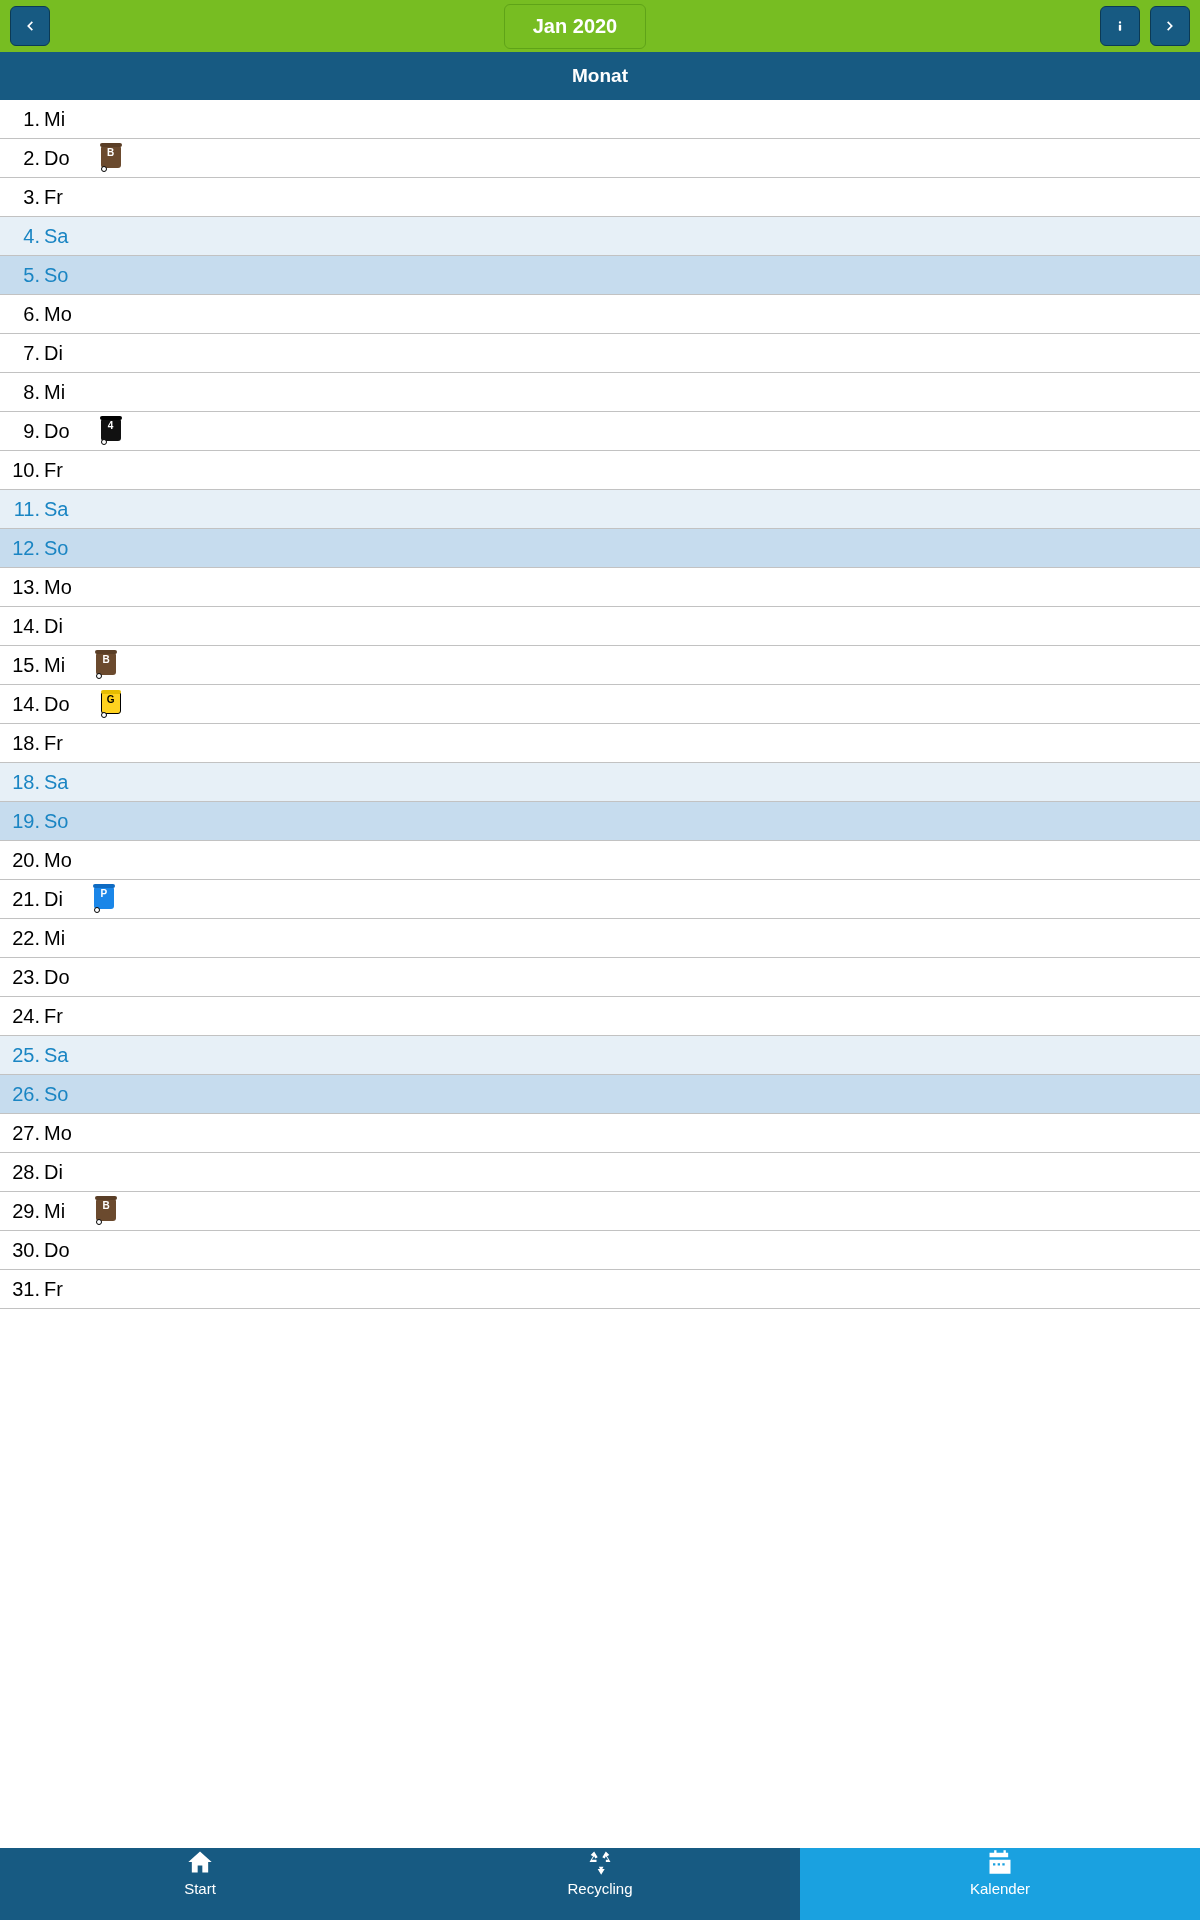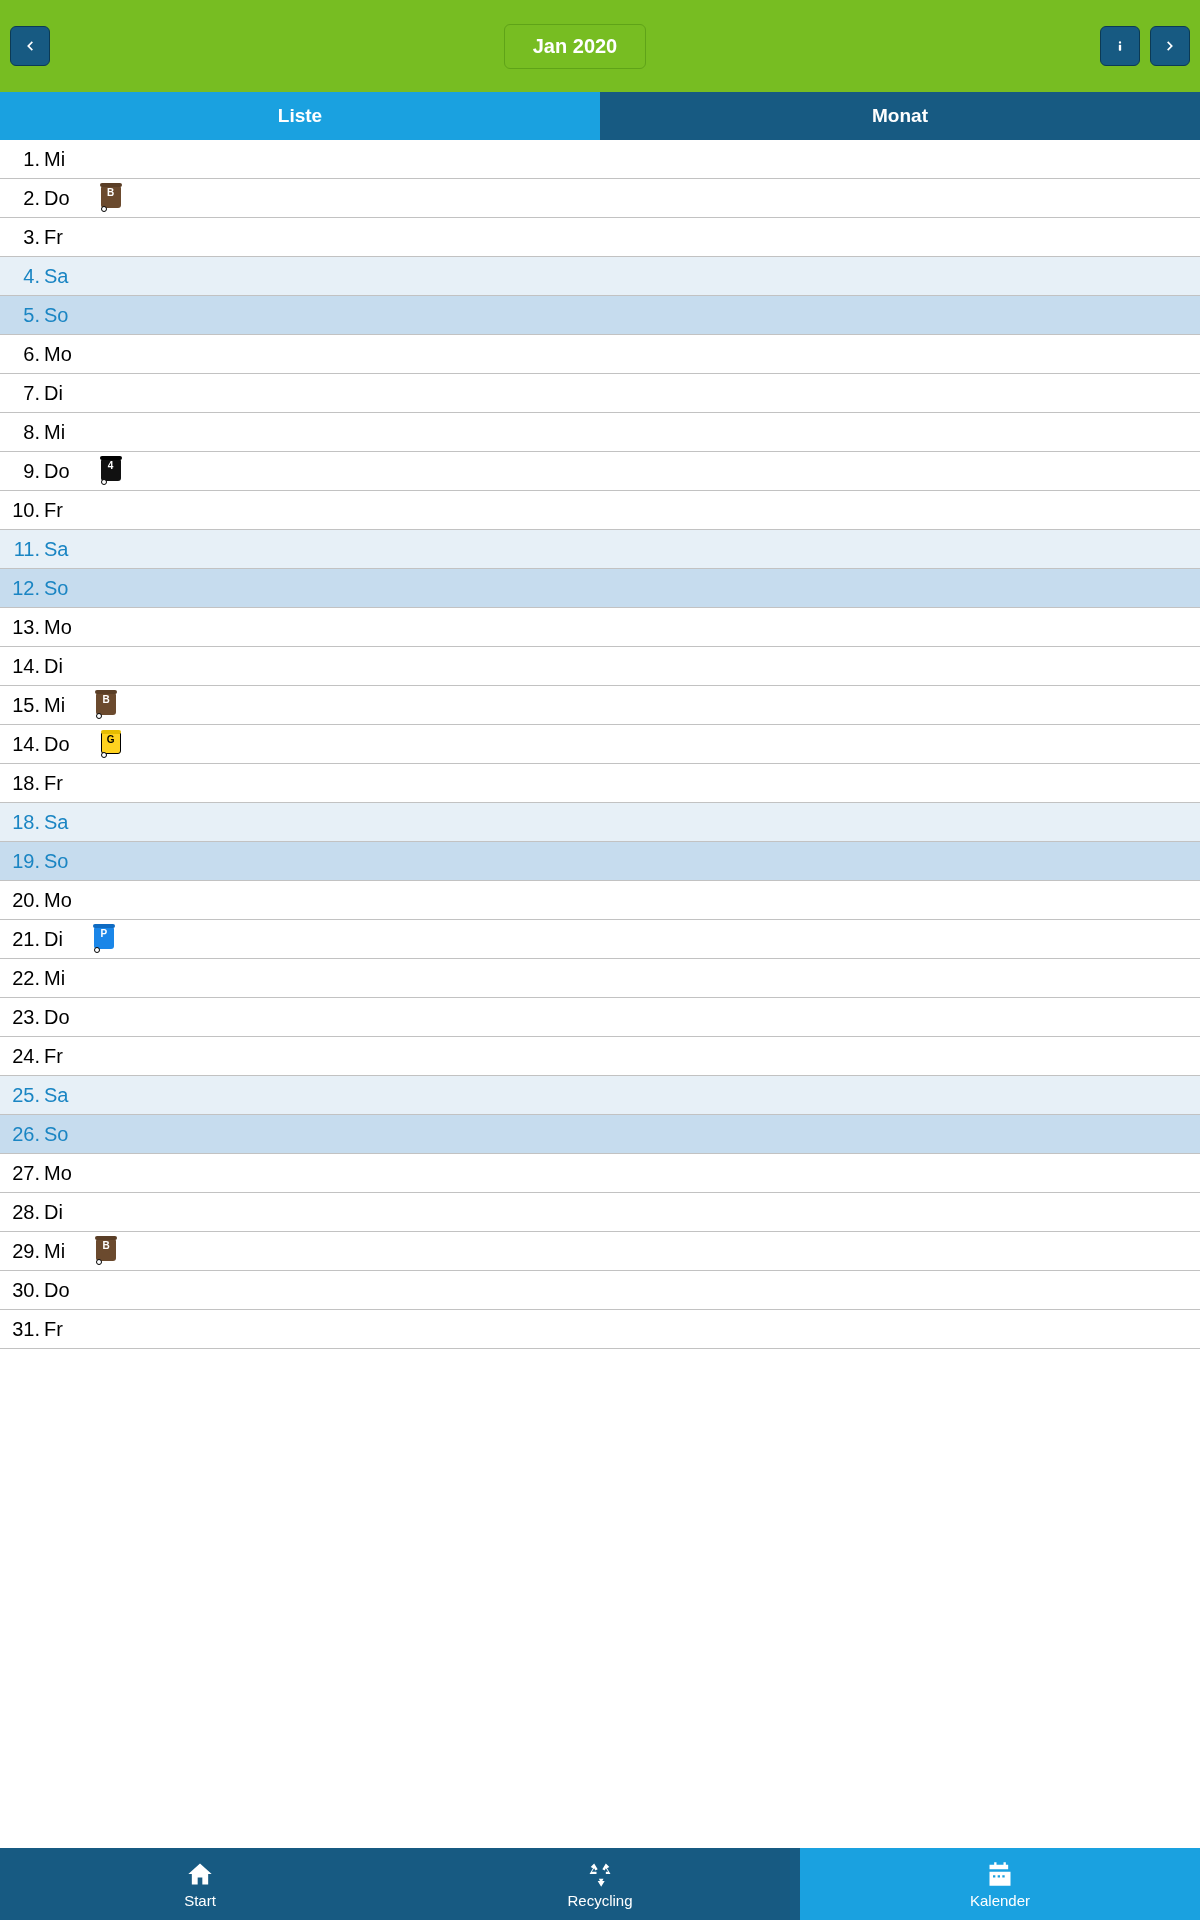--- a/index.html
+++ b/index.html
@@ -2,21 +2,21 @@
 <html><head>
 <meta charset="utf-8">
 <style>
   * { margin: 0; padding: 0; box-sizing: border-box; }
   html, body { width: 100%; height: 100%; font-family: -apple-system, Helvetica, Arial, sans-serif; }
   body { display: flex; flex-direction: column; background: #fff; }
 
   
   .header {
     background: #77bd22;
-    height: 92px;
+    height: 52px;
     display: flex;
     align-items: center;
     justify-content: space-between;
     padding: 0 10px;
   }
   .header-left, .header-right { display: flex; gap: 10px; align-items: center; }
   .sq-btn {
     width: 40px; height: 40px;
     background: #175a82;
     border: 1px solid #0b3a55;
@@ -94,21 +94,21 @@
   .bin-blue .bin-body { background: #1a86e8; color: #fff; }
   .bin-blue .bin-lid  { background: #0f6bc2; }
 
   
   .bottom {
     height: 72px;
     display: flex;
   }
   .nav {
     flex: 1;
-    display: flex; flex-direction: column; align-items: center; justify-content: center;
+    display: flex; flex-direction: column; align-items: center; 
     gap: 4px;
     color: #fff; font-size: 15px;
     cursor: pointer;
   }
   .nav svg { width: 30px; height: 28px; fill: #fff; }
   .nav-inactive { background: #175a82; }
   .nav-active { background: #1aa1e0; }
   .dots { display:flex; gap:4px; height:28px; align-items:center;}
   .dots span { width:8px; height:8px; background:#fff; border-radius:2px; }
 </style>
@@ -135,23 +135,20 @@
     </div>
     <div class="sq-btn">
       <svg viewBox="0 0 24 24">
           <path d="M9 4l8 8-8 8-2-2 6-6-6-6z"></path>
         </svg>
     </div>
   </div>
 </div>
 
 <div class="tabs" id="tabs">
-    <div class="tab tab-active">
-      <span>Liste</span>
-    </div>
     <div class="tab tab-inactive">
       <span>Monat</span>
     </div>
   </div>
 
 <div class="list" id="list">
     <div class="row weekday">
       <span class="num">1.</span>
       <span class="dow">Mi</span>
     </div>

